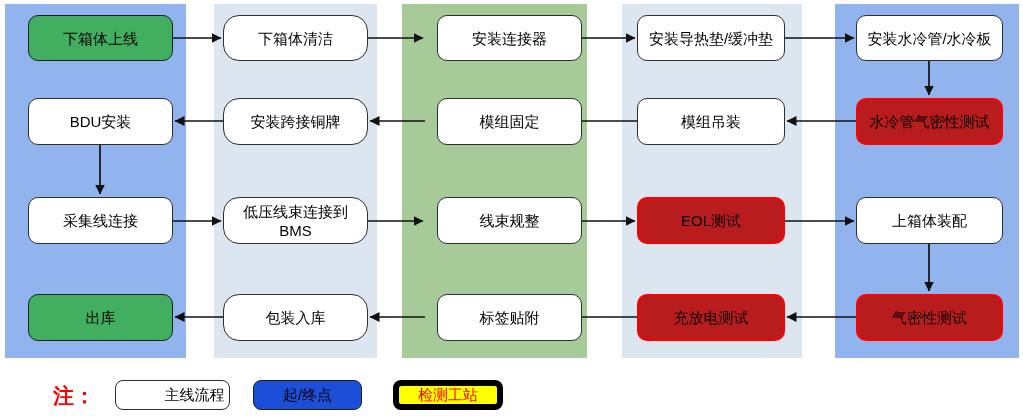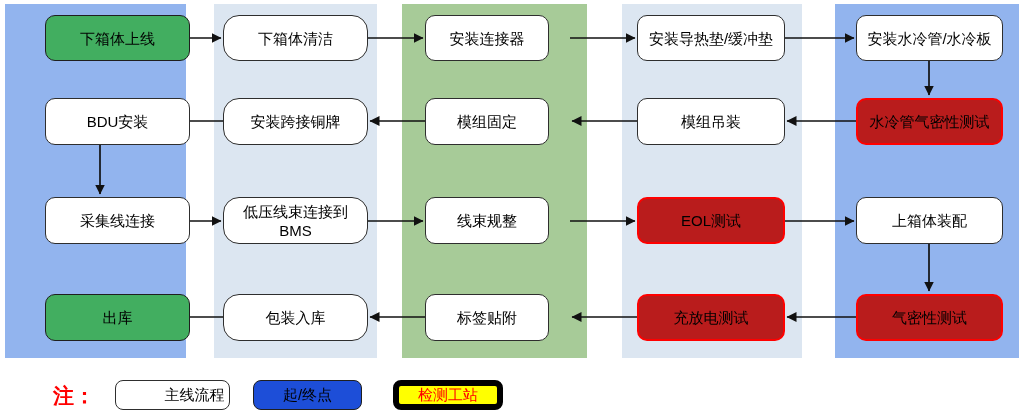--- a/index.html
+++ b/index.html
@@ -23,23 +23,23 @@
   
   .node{
     position:absolute;box-sizing:border-box;
     display:flex;align-items:center;justify-content:center;text-align:center;
     background:#FFFFFF;border:1.6px solid #2e2e2e;border-radius:10px;
     font-size:15px;line-height:19px;color:#000000;padding:2px 6px;
   }
   .node.terminal{background:#42AE60;border-color:#1f1f1f;}
   .node.test{background:#b91c1c;border:2px solid #FF0000;}
 
-  .c1{left:28px;width:145px;margin-left:17px;}
+  .c1{left:28px;width:145px;}
   .c2{left:223px;width:145px;border-radius:16px;}
-  .c3{left:425px;width:124px;}
+  .c3{left:437px;width:145px;}
   .c4{left:637px;width:148px;}
   .c5{left:856px;width:147px;}
   .r1{top:15px;height:46px;}
   .r2{top:98px;height:47px;}
   .r3{top:197px;height:47px;}
   .r4{top:294px;height:47px;}
 
   
   #legend-note{
     position:absolute;left:53px;top:381px;width:42px;height:30px;

